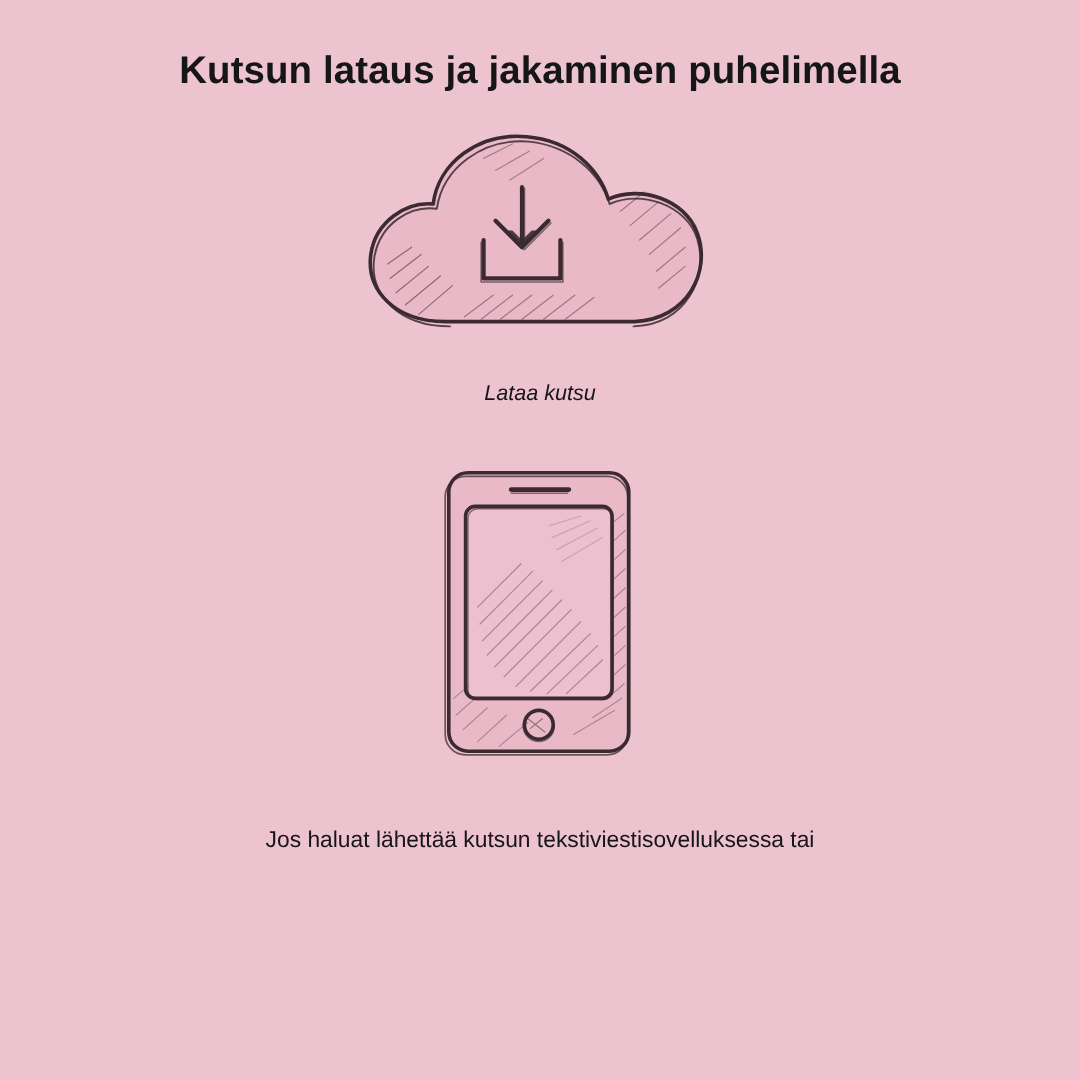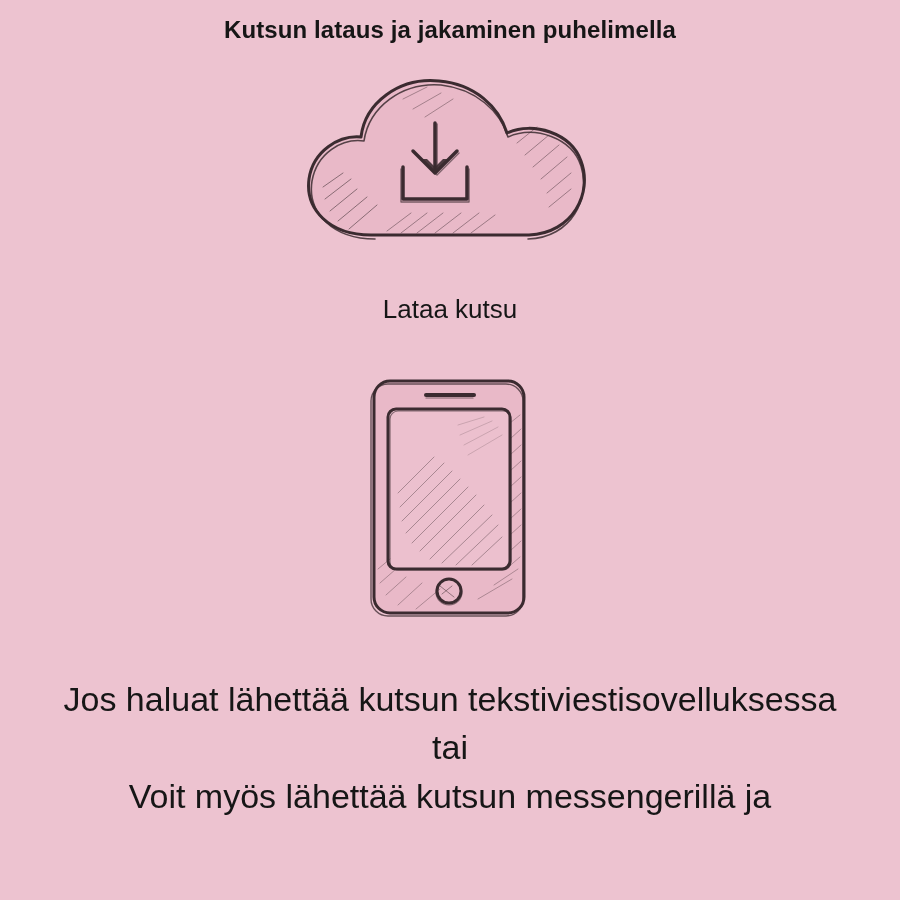--- a/index.html
+++ b/index.html
@@ -17,54 +17,55 @@
   .page {
     position: relative;
     width: 900px;
     height: 900px;
     box-sizing: border-box;
     display: flex;
     flex-direction: column;
     align-items: center;
   }
   .title {
-    margin-top: 16px;
-    font-size: 24px;
+    margin-top: 40px;
+    font-size: 32px;
     font-weight: 700;
     letter-spacing: 0.1px;
     text-align: left;
     color: #161616;
   }
   .cloud-wrap {
     margin-top: 14px;
     width: 330px;
     height: 210px;
     display: flex;
     align-items: center;
     justify-content: center;
   }
   .caption {
-    margin-top: 26px;
-    font-size: 26px;
+    margin-top: 16px;
+    font-size: 18px;
     text-align: center;
     color: #161616;
+    font-style: italic;
   }
   .phone-wrap {
     margin-top: 48px;
     width: 200px;
     height: 250px;
     display: flex;
     align-items: center;
     justify-content: center;
   }
   .body-text {
     margin-top: 52px;
     width: 800px;
     text-align: center;
-    font-size: 34px;
+    font-size: 19px;
     line-height: 1.42;
     color: #161616;
   }
   .body-text .line {
     display: block;
   }
   svg {
     display: block;
   }
 </style>
@@ -141,16 +142,15 @@
 
       <g fill="none" stroke="#3b2b30" stroke-width="1" opacity="0.35" stroke-linecap="round">
         <path d="M150 50 L160 42 M150 66 L161 56 M150 82 L161 72 M150 98 L161 88 M150 114 L161 104 M150 130 L161 120 M150 146 L161 136 M150 162 L161 152 M150 178 L161 168 M146 196 L160 184 M134 212 L158 196 M118 226 L152 206"></path>
         <path d="M18 196 L30 186 M20 210 L36 196 M26 222 L46 204 M38 232 L62 210 M56 236 L80 216"></path>
       </g>
     </svg>
   </div>
 
   <div class="body-text">
     <span class="line">Jos haluat lähettää kutsun tekstiviestisovelluksessa tai</span>
-    <span class="line">Voit myös lähettää kutsun messengerillä ja</span>
   </div>
 
 </div>
 
 </body></html>

